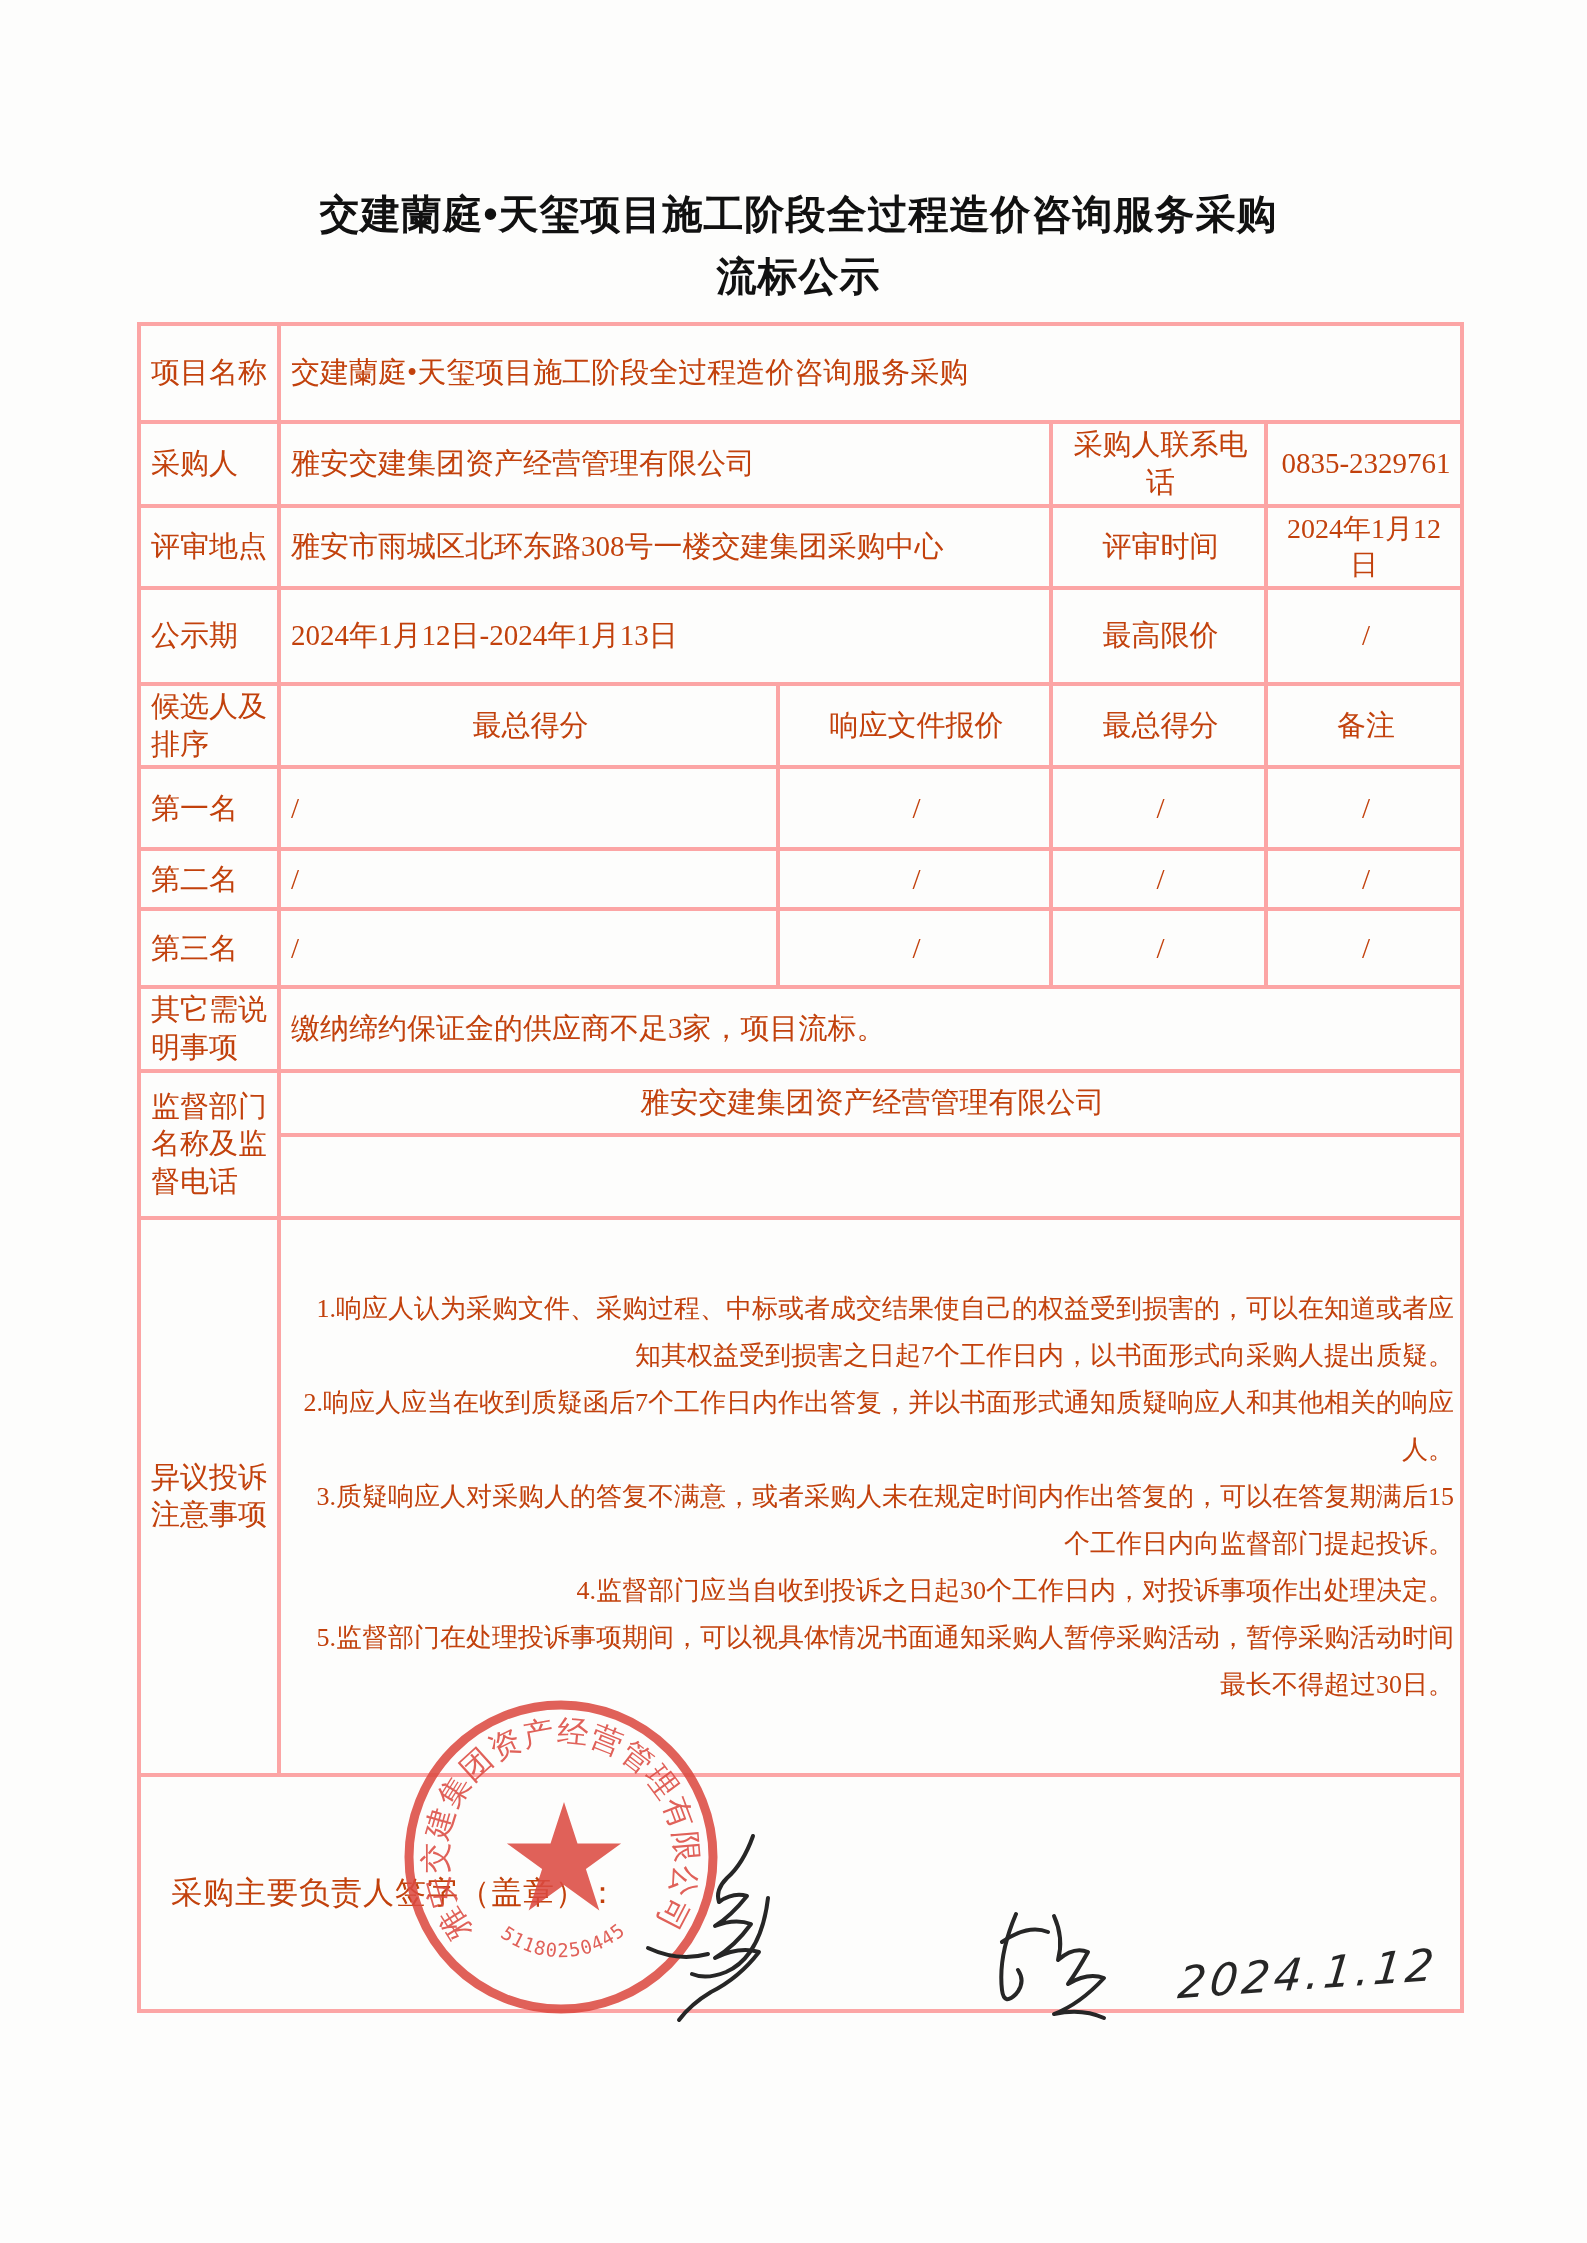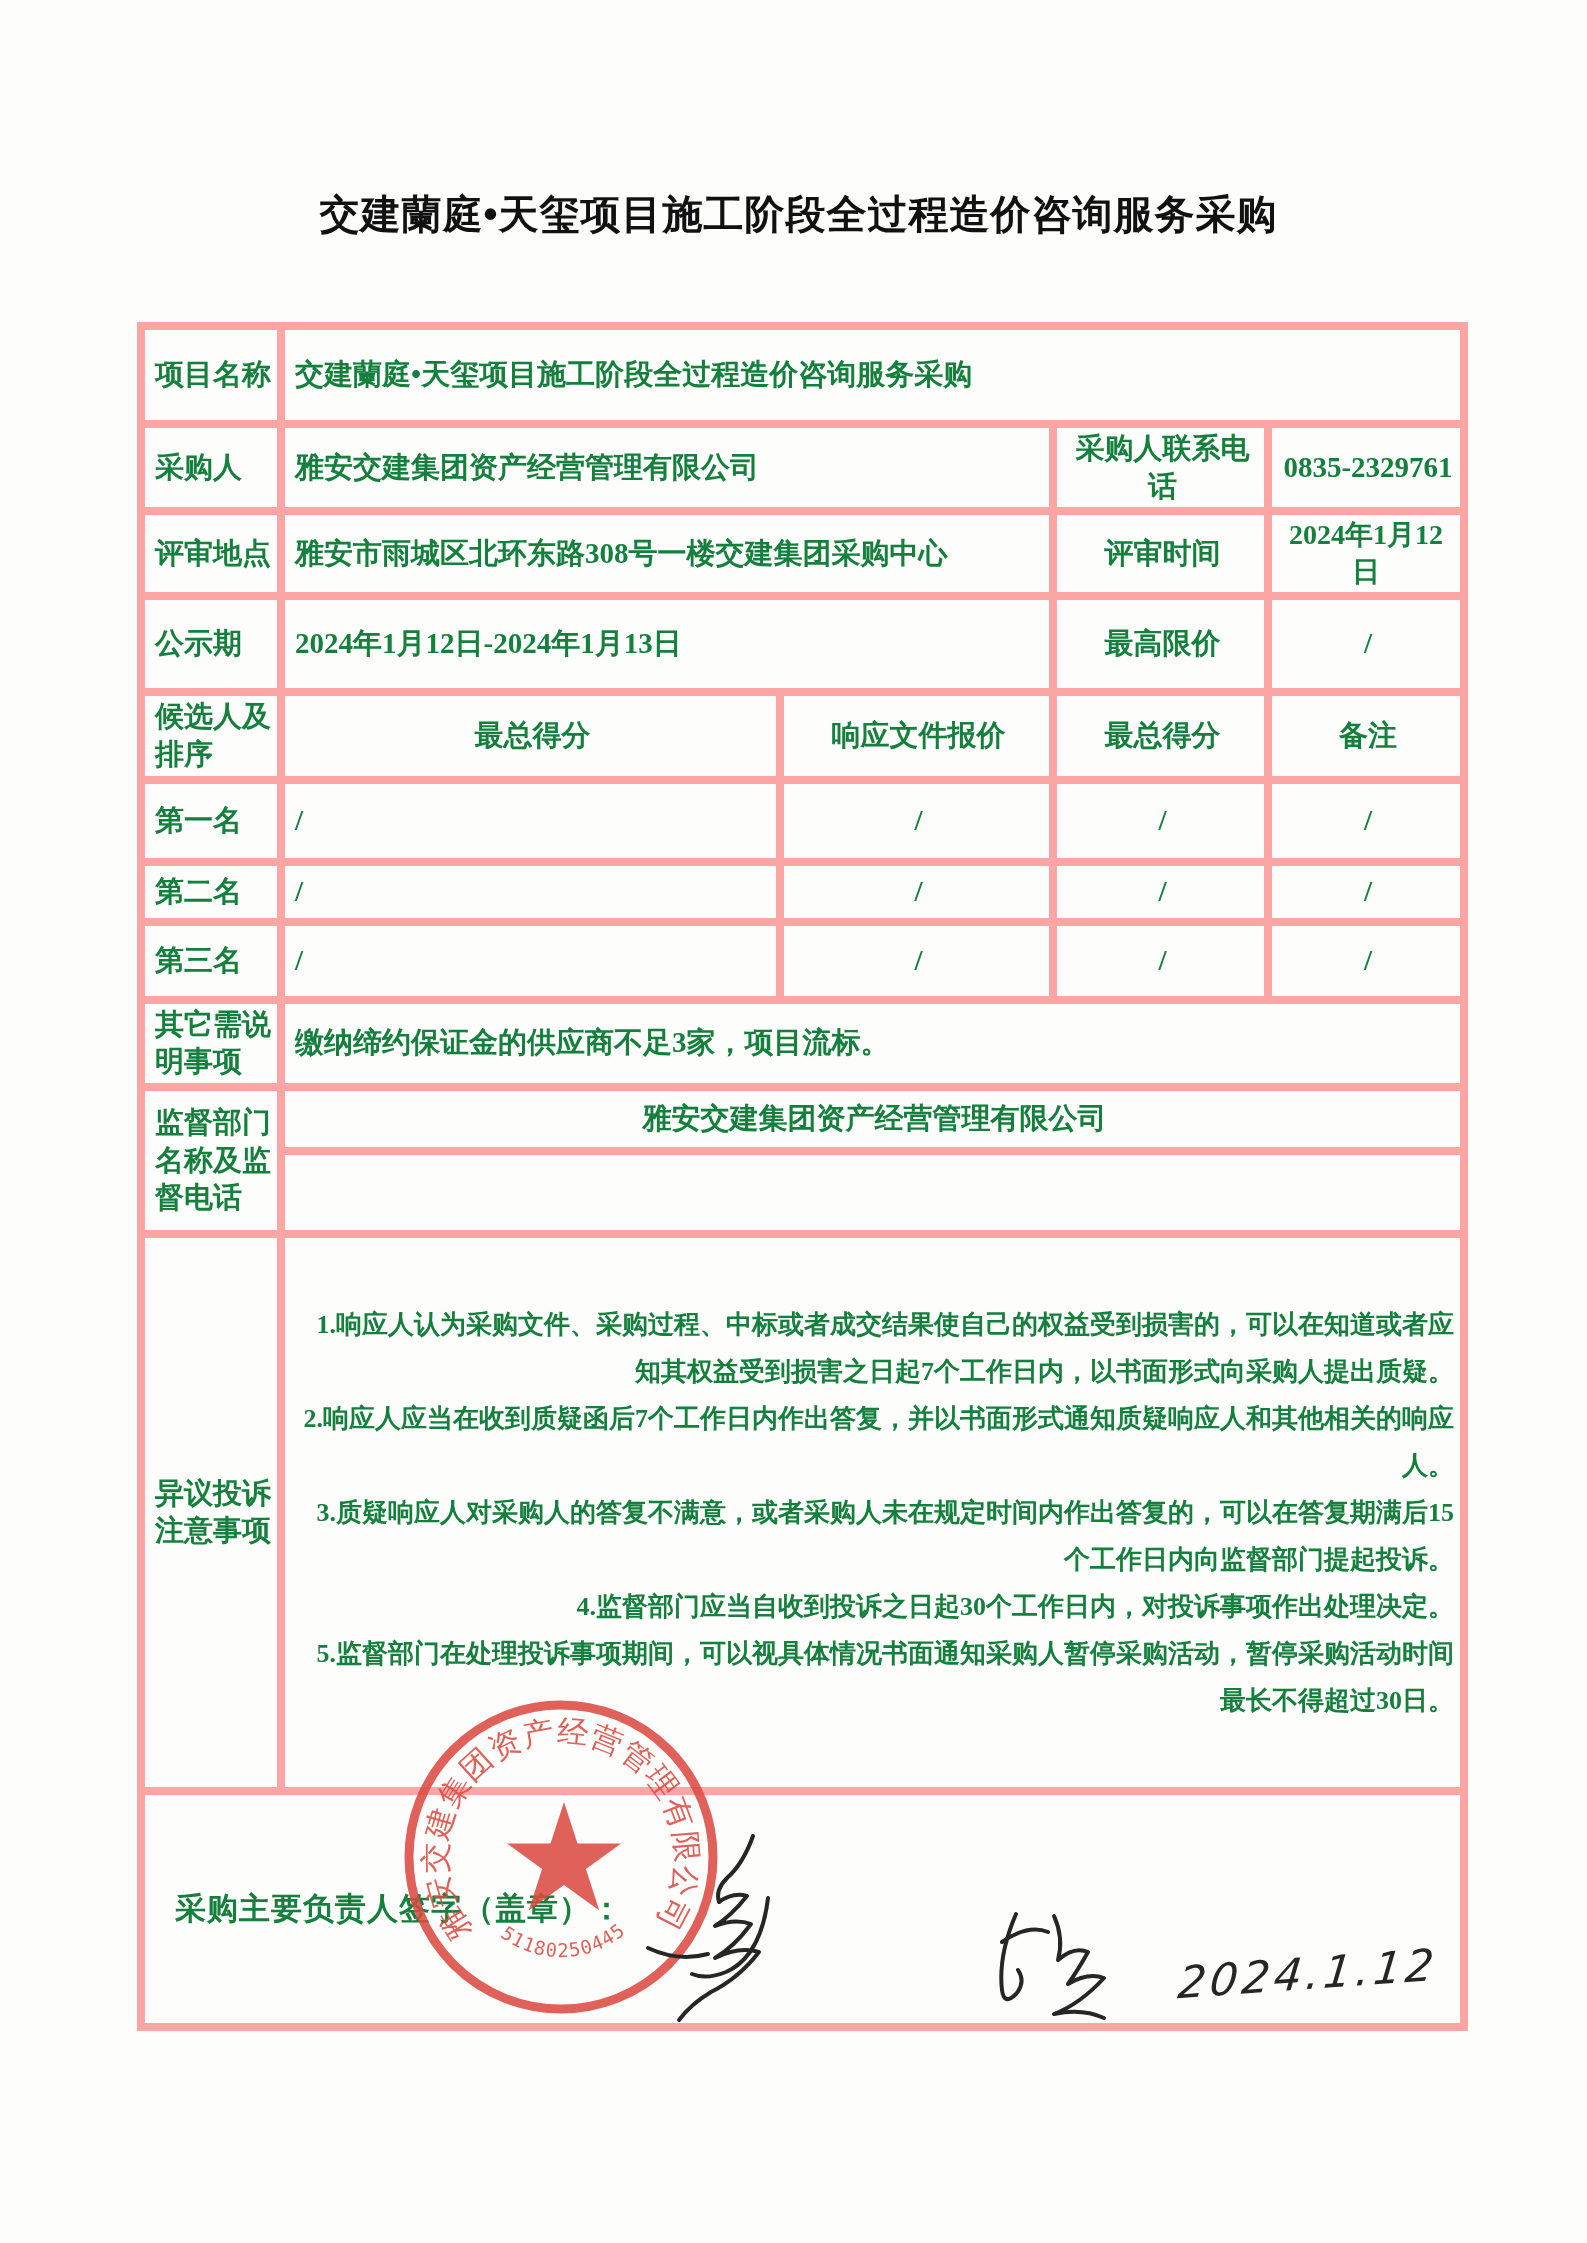--- a/index.html
+++ b/index.html
@@ -21,27 +21,27 @@
     color:#111;
     letter-spacing:1px;
   }
   table.doc{
     position:absolute;left:137px;top:322px;
     width:1323px;
     border-collapse:collapse;
     table-layout:fixed;
   }
   table.doc th, table.doc td{
-    border:8px solid #fca5a5;
-    font-weight:bold;
+    border:4px solid #fca5a5;
+    font-weight:normal;
     font-size:29px;
     vertical-align:middle;
     padding:2px 6px 2px 10px;
     line-height:1.3;
-    color:#15803d;
+    color:#c2410c;
     overflow:hidden;
   }
   table.doc{border:3px solid #2b2b2b;}
   th.rowlabel{text-align:left;padding-left:7px;padding-right:4px;line-height:1.32;}
   td.center{text-align:center;padding:2px 6px;}
   td.smallpad{padding:2px 12px;}
   .slash-left{padding-left:14px;font-size:30px;}
   .objection p{margin:0;line-height:47px;font-size:26px;text-align:right;}
   .objection{padding:8px 14px 8px 14px;}
   .sig-cell{position:relative;padding:0;}
@@ -64,20 +64,21 @@
     white-space:nowrap;
   }
 </style>
 </head>
 <body>
 
 <div class="page">
 
   <div class="title-block">
     <div>交建蘭庭•天玺项目施工阶段全过程造价咨询服务采购</div>
+    <div>流标公示</div>
   </div>
 
   <table class="doc">
     <colgroup>
       <col style="width:140px">
         <col style="width:499px">
         <col style="width:273px">
         <col style="width:215px">
         <col style="width:196px">
     </colgroup>

